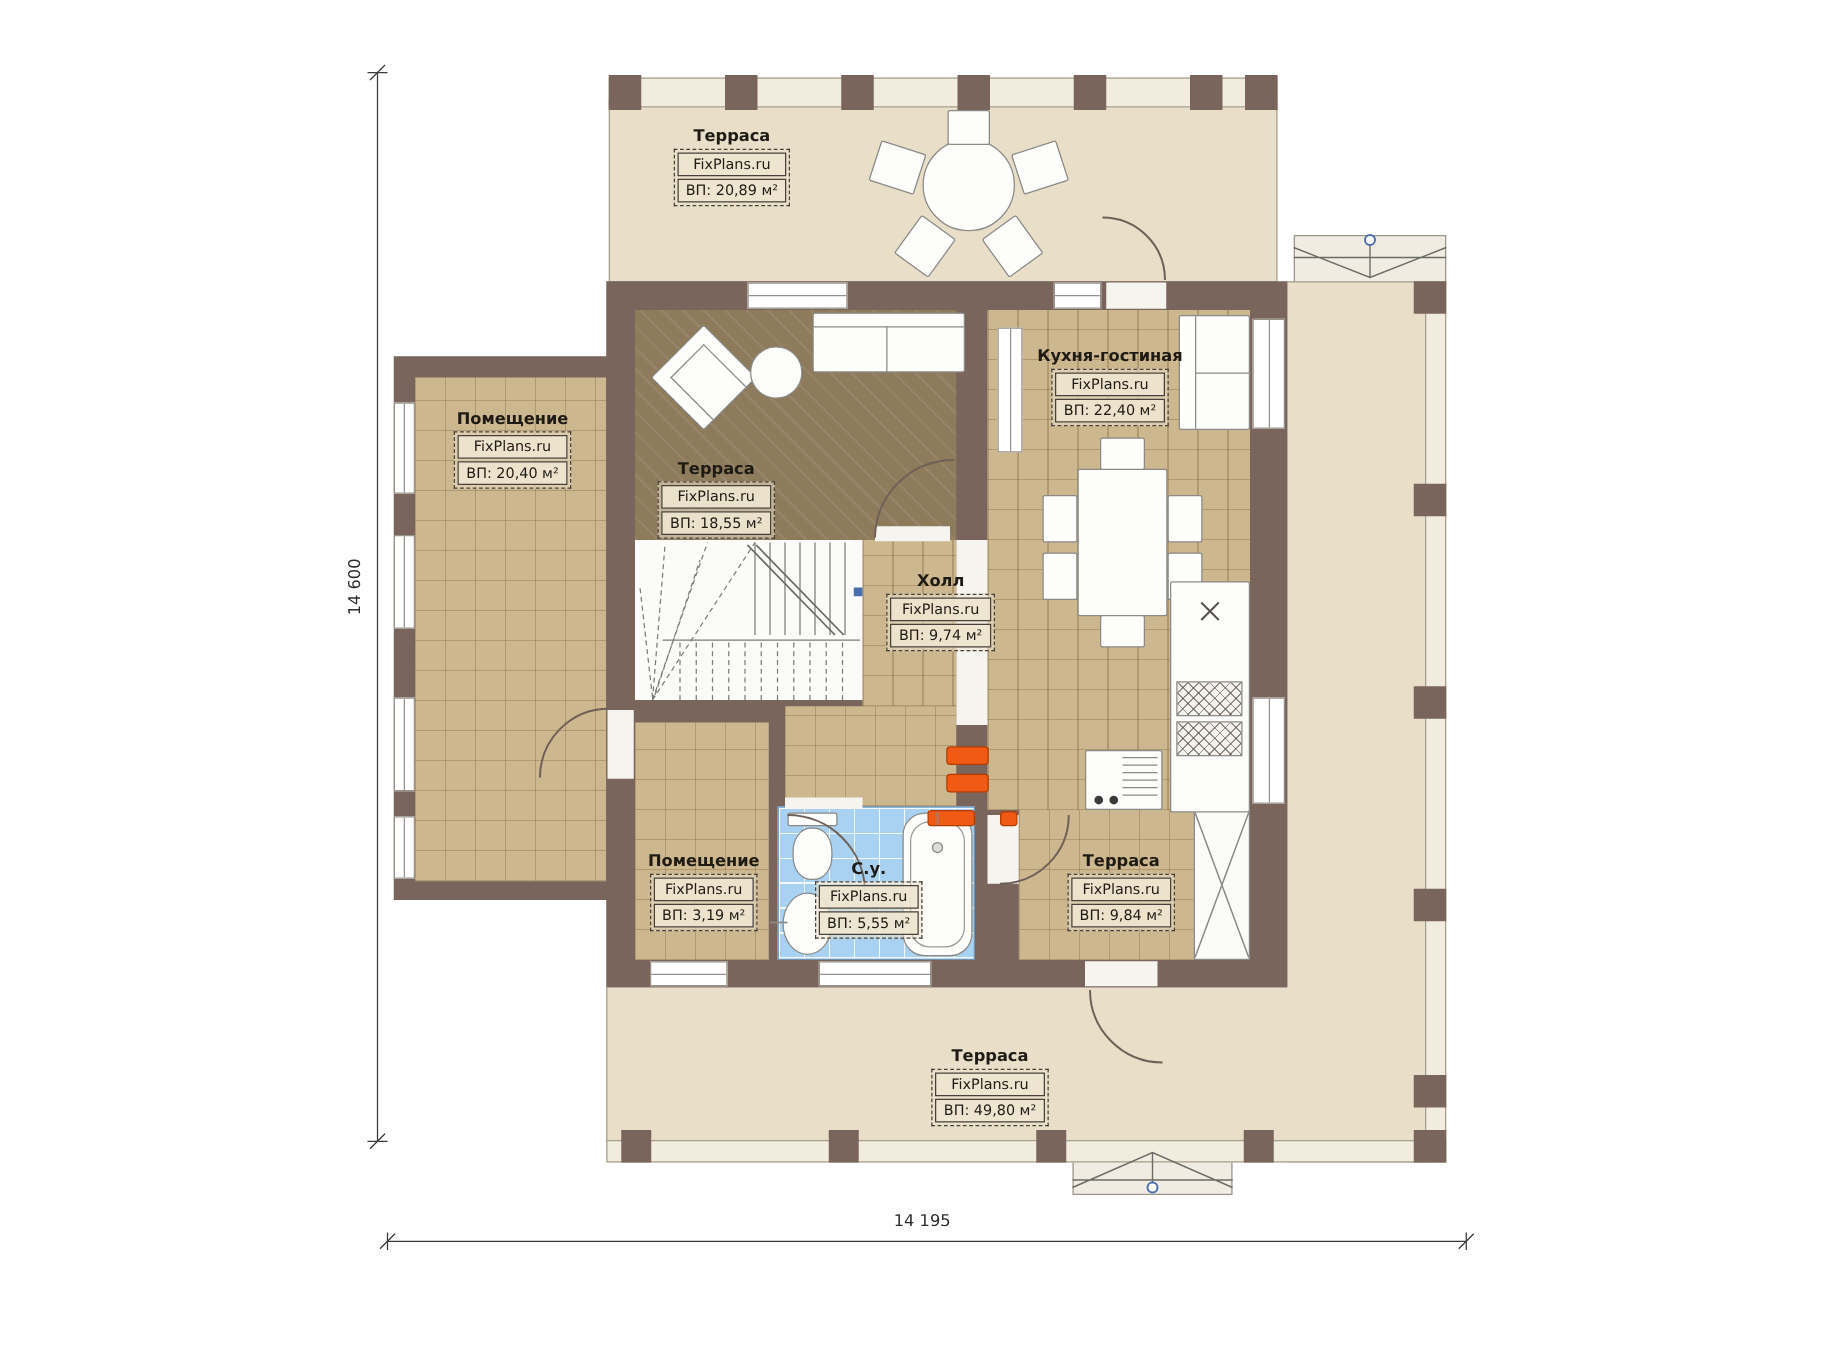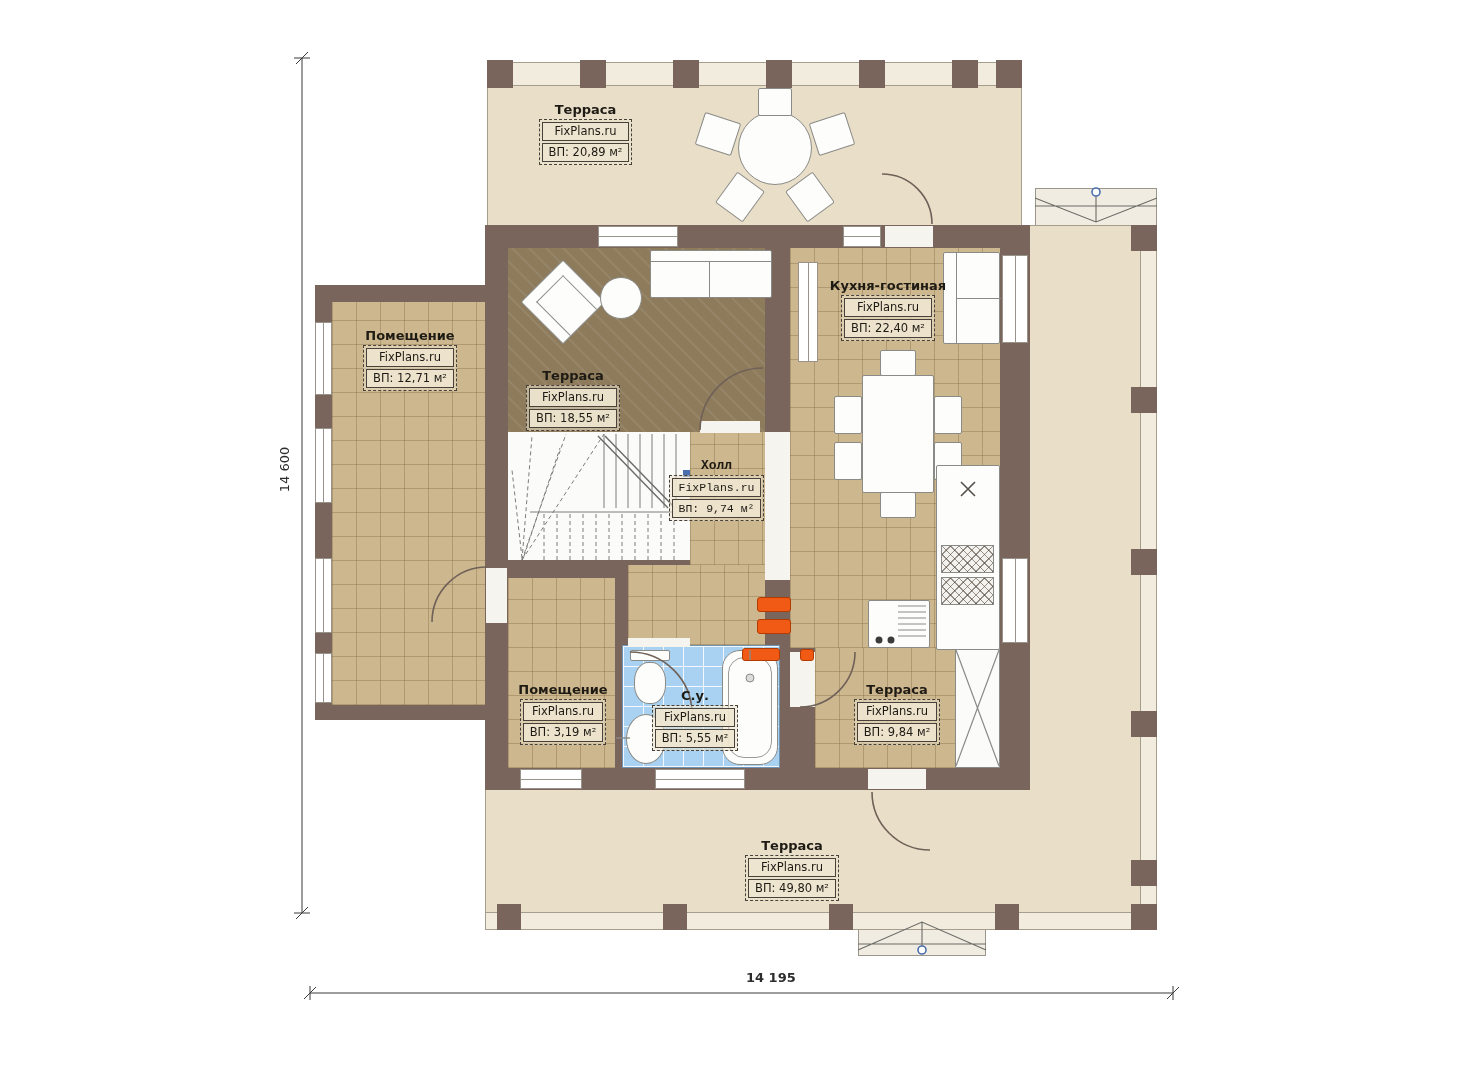--- a/index.html
+++ b/index.html
@@ -219,55 +219,55 @@
       <path d="M302 58 V913"></path>
       <path d="M296 64 L308 52 M296 919 L308 907"></path>
       <path d="M294 58 H310 M294 913 H310"></path>
       <path d="M310 993 H1173"></path>
       <path d="M304 999 L316 987 M1167 999 L1179 987"></path>
       <path d="M310 986 V1000 M1173 986 V1000"></path>
     </g>
   </svg>
 
   <div class="dim-text" style="left:262px;top:462px;transform:rotate(-90deg);transform-origin:center;">14 600</div>
-  <div class="dim-text" style="left:746px;top:970px;font-weight:bold;">14 195</div>
+  <div class="dim-text" style="left:715px;top:970px;">14 195</div>
 
   <div class="room-label" style="left:513px;top:102px;width:145px;">
     <div class="rname">Терраса</div>
     <div class="label-frame">
       <div class="label-box">FixPlans.ru</div>
       <div class="label-box">ВП: 20,89 м²</div>
     </div>
   </div>
 
   <div class="room-label" style="left:340px;top:328px;width:140px;">
     <div class="rname">Помещение</div>
     <div class="label-frame">
       <div class="label-box">FixPlans.ru</div>
-      <div class="label-box">ВП: 12,71 м²</div>
+      <div class="label-box">ВП: 20,40 м²</div>
     </div>
   </div>
 
   <div class="room-label" style="left:508px;top:368px;width:130px;">
     <div class="rname">Терраса</div>
     <div class="label-frame">
       <div class="label-box">FixPlans.ru</div>
       <div class="label-box">ВП: 18,55 м²</div>
     </div>
   </div>
 
   <div class="room-label" style="left:818px;top:278px;width:140px;">
     <div class="rname">Кухня-гостиная</div>
     <div class="label-frame">
       <div class="label-box">FixPlans.ru</div>
       <div class="label-box">ВП: 22,40 м²</div>
     </div>
   </div>
 
-  <div class="room-label" style="left:664px;top:458px;width:105px;font-family:Liberation Mono, monospace;">
+  <div class="room-label" style="left:700px;top:458px;width:105px;">
     <div class="rname">Холл</div>
     <div class="label-frame">
       <div class="label-box">FixPlans.ru</div>
       <div class="label-box">ВП: 9,74 м²</div>
     </div>
   </div>
 
   <div class="room-label" style="left:508px;top:682px;width:110px;">
     <div class="rname">Помещение</div>
     <div class="label-frame">

